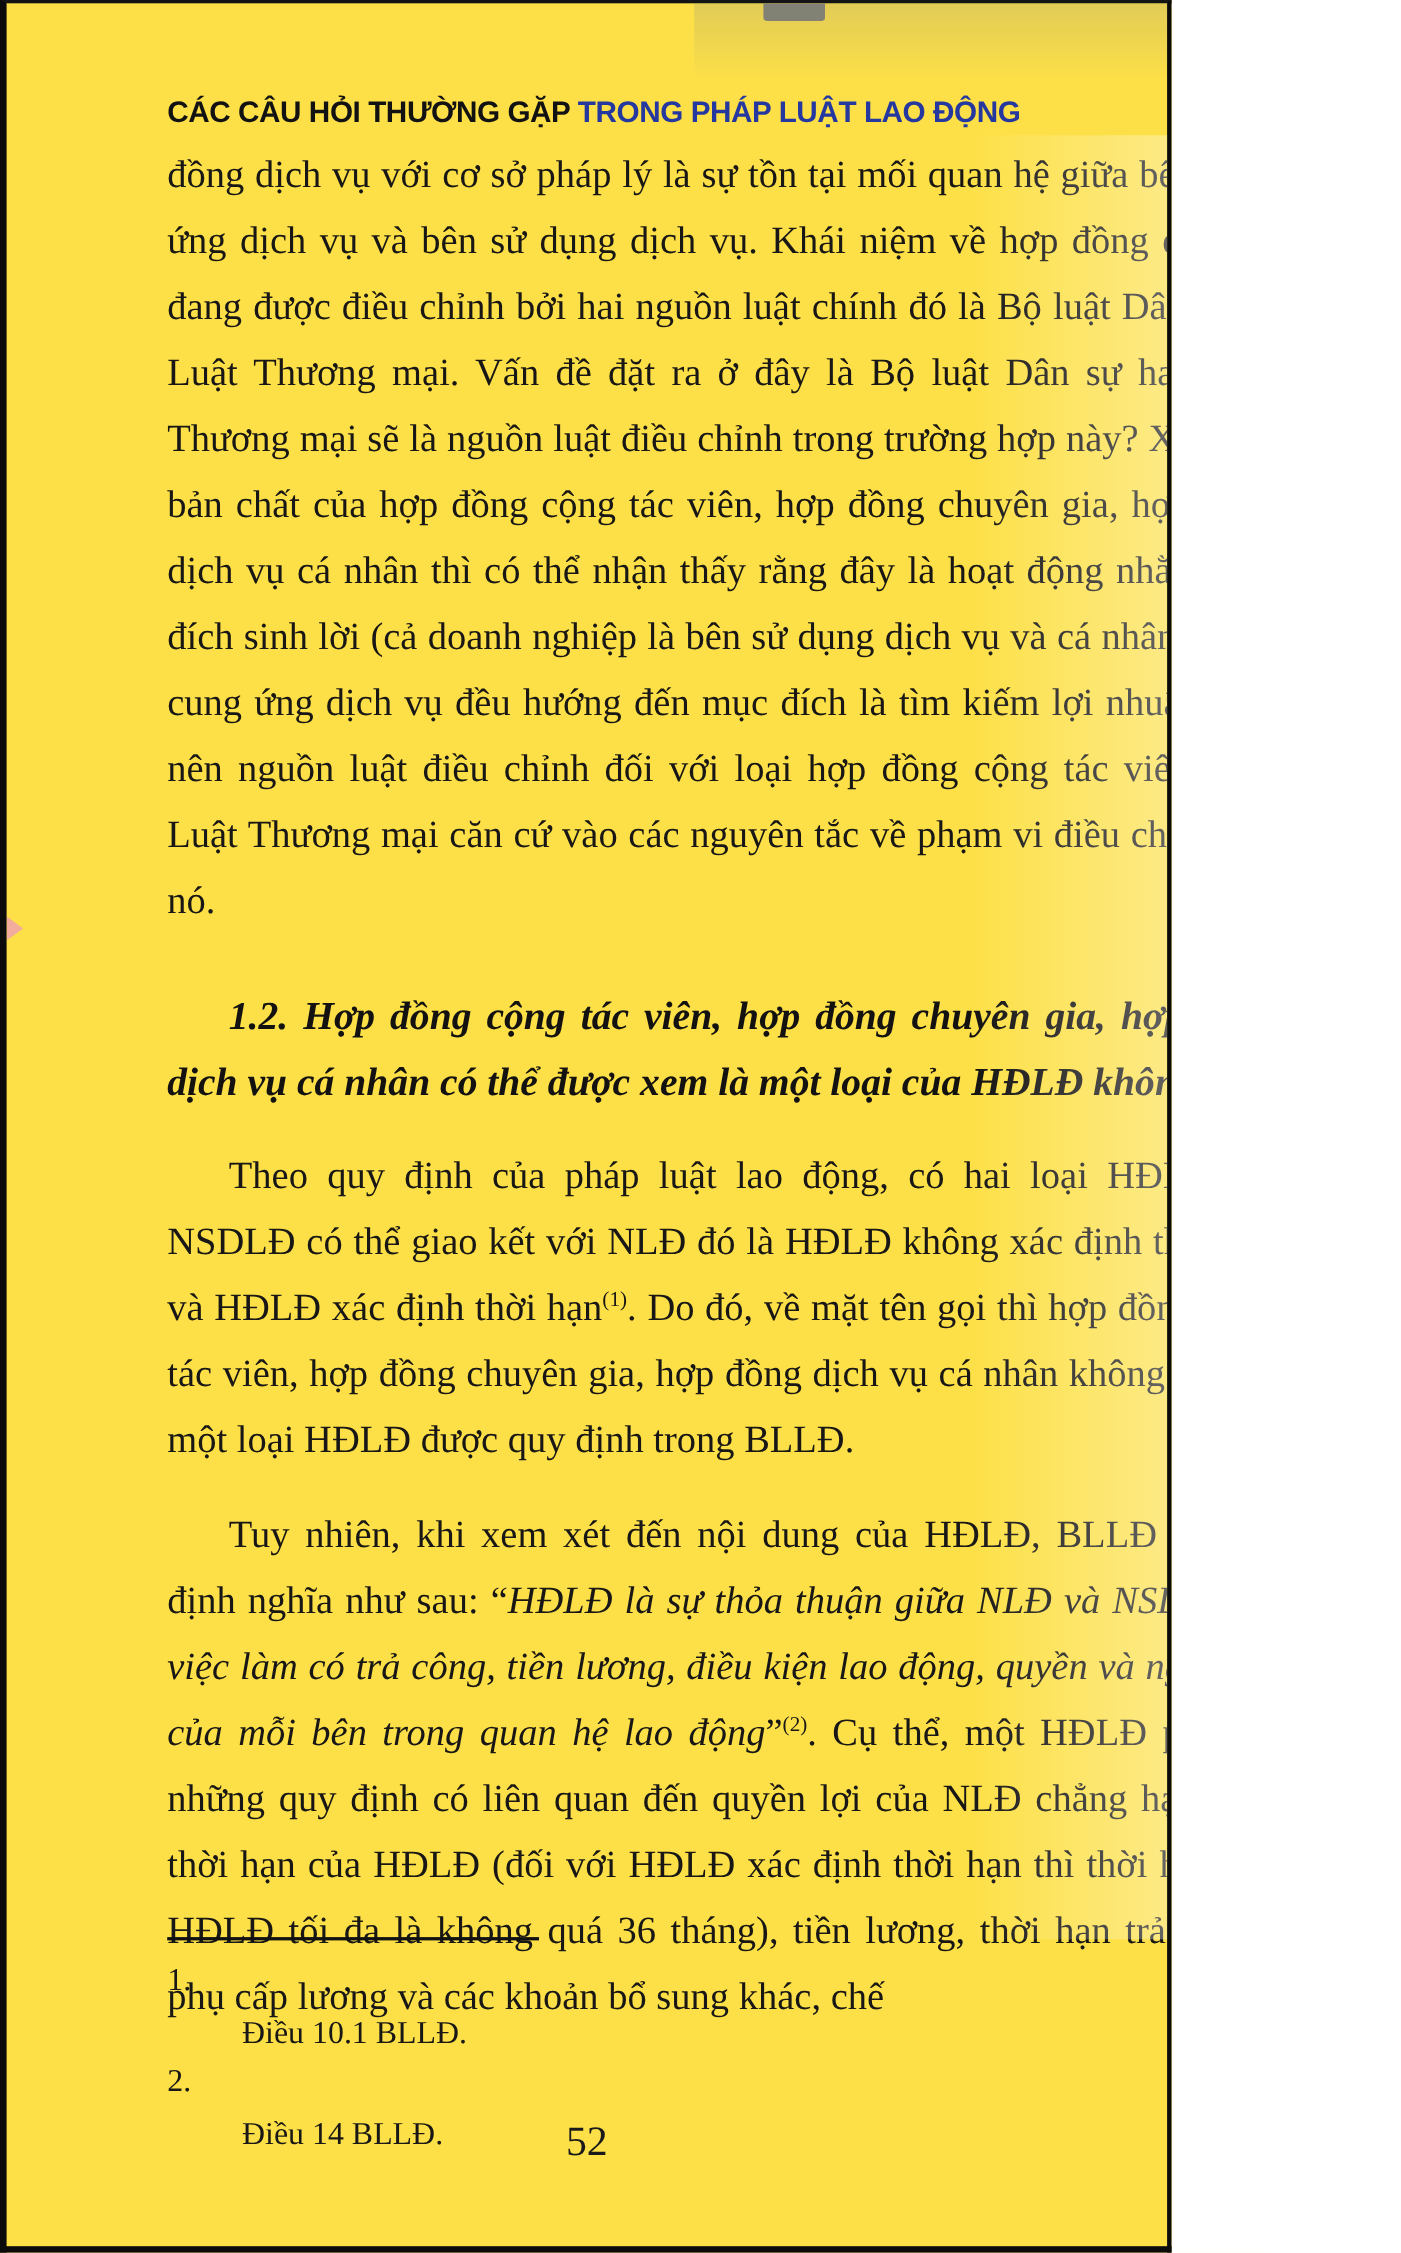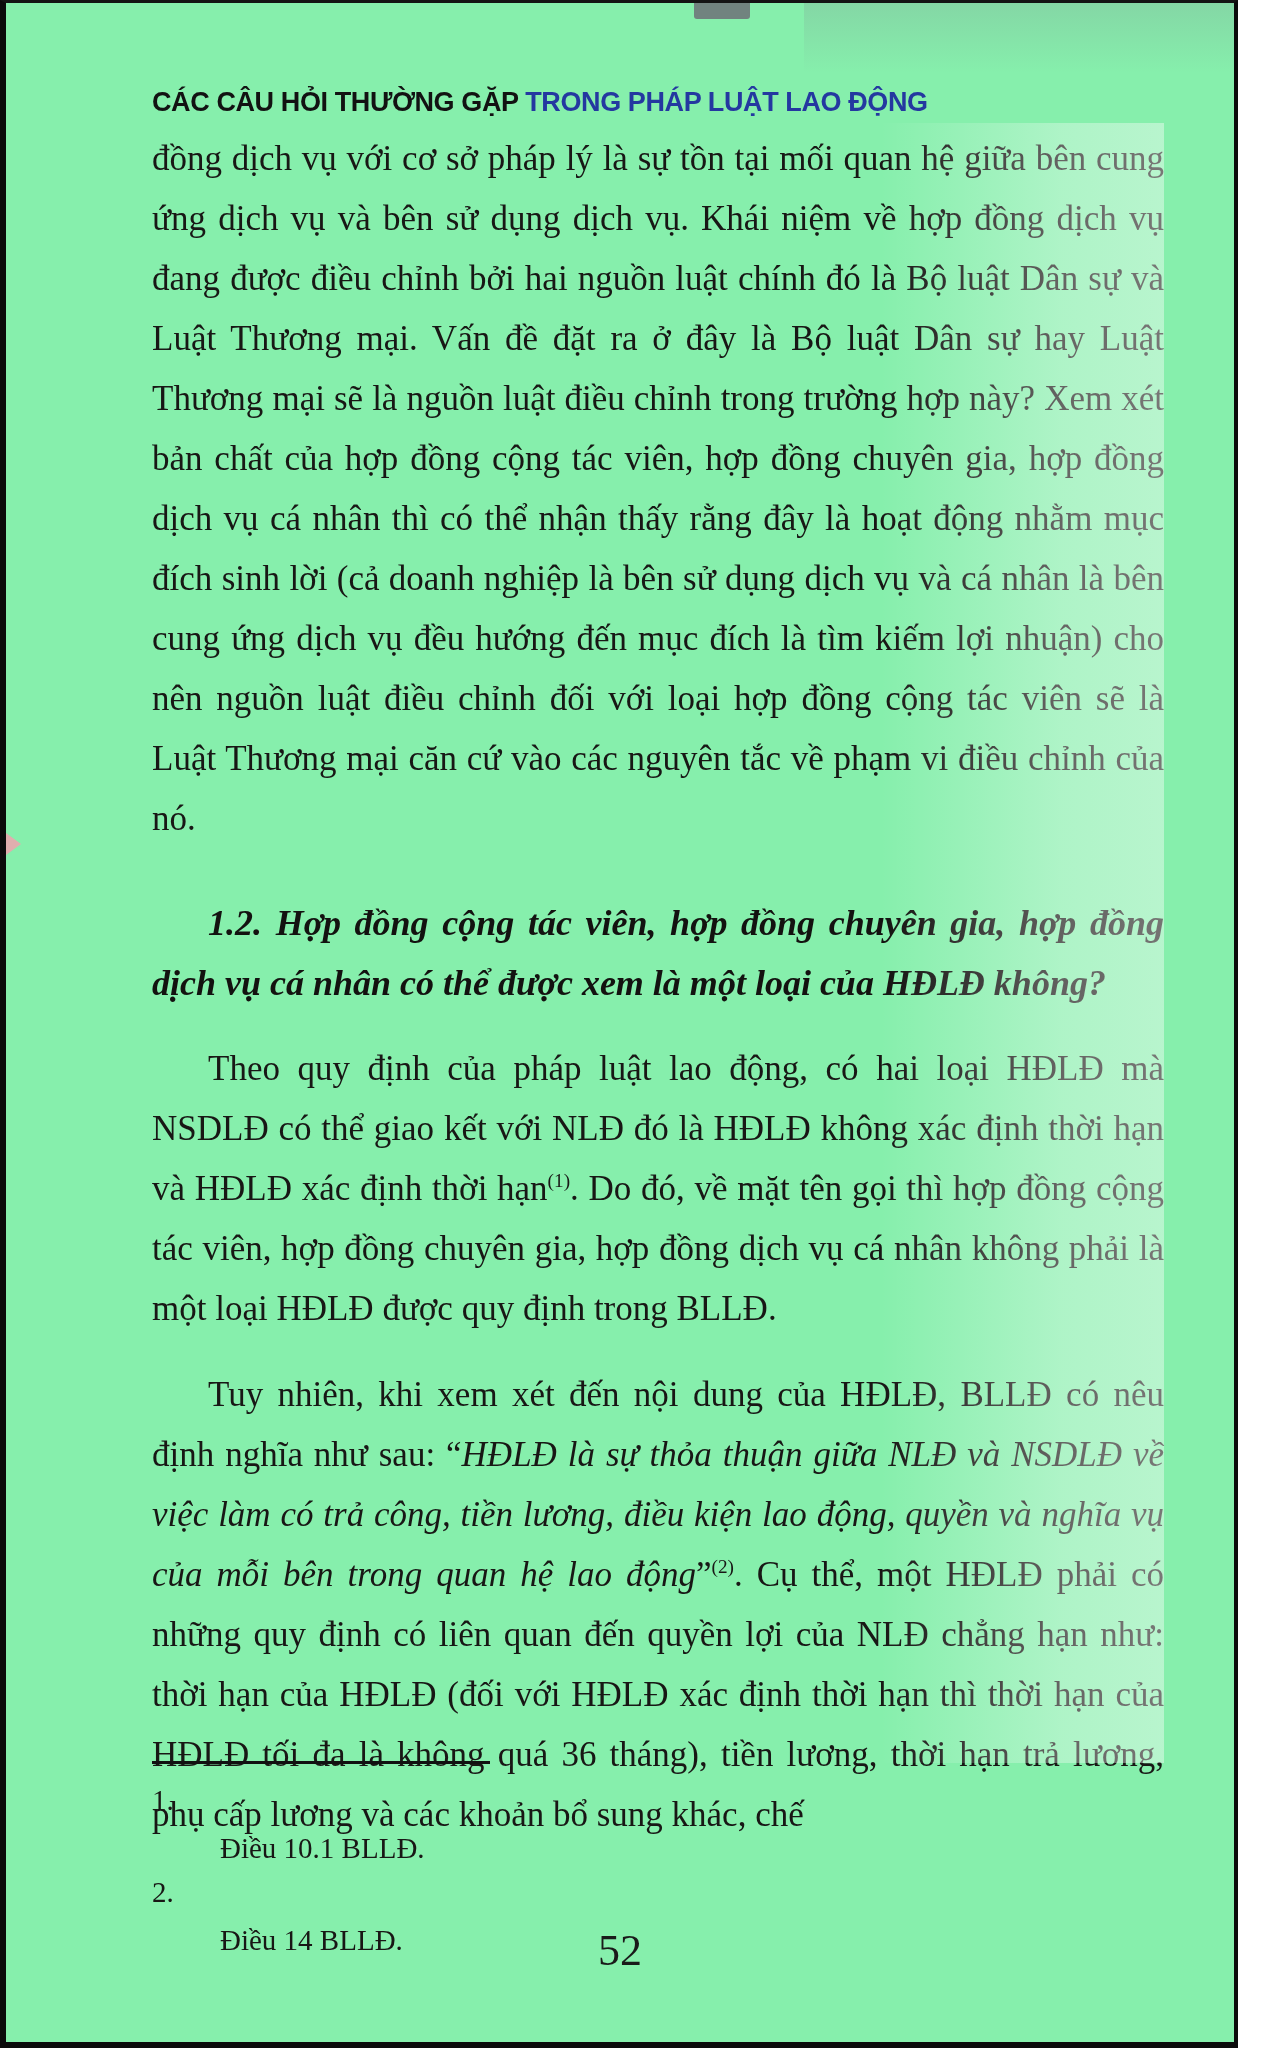--- a/index.html
+++ b/index.html
@@ -2,23 +2,23 @@
 <html><head>
 <meta charset="utf-8">
 <style>
   html, body {
     margin: 0;
     padding: 0;
     background: #ffffff;
   }
   .page {
     position: relative;
-    width: 1238px;
+    width: 1065px;
     height: 2048px;
-    background: #86efac;
+    background: #fde047;
     box-sizing: border-box;
     border-left: 6px solid #0b0b0b;
     border-right: 4px solid #0b0b0b;
     border-bottom: 6px solid #0b0b0b;
     border-top: 3px solid #141414;
     overflow: hidden;
     font-family: "Liberation Serif", "DejaVu Serif", serif;
     color: #181715;
   }
   
@@ -112,21 +112,21 @@
   }
   .footnote { display: flex; }
   .fn-num { width: 68px; flex: 0 0 68px; }
   .fn-text { flex: 1; margin-top: 48px; }
   
   .page-number {
     position: absolute;
     left: 0; top: 1922px;
     width: 100%;
     text-align: center;
-    font-size: 44px;
+    font-size: 38px;
     color: #1a1a1a;
   }
 </style>
 </head>
 <body>
 
 <div class="page">
 
   <div class="scan-smudge-top"></div>
   <div class="scan-shadow-topright"></div>

